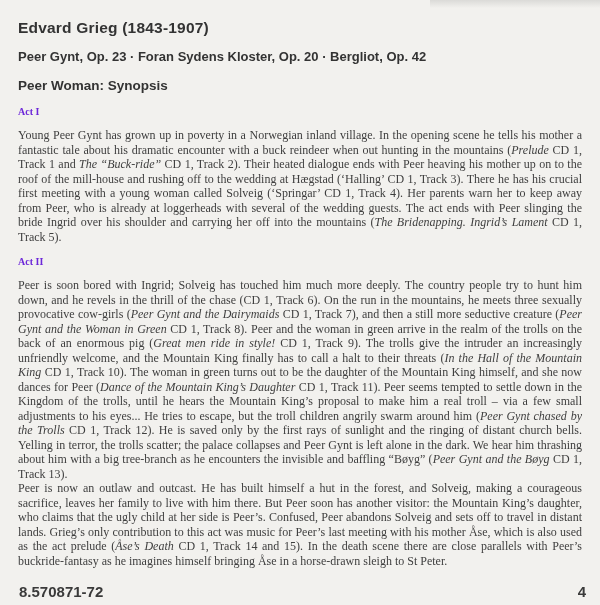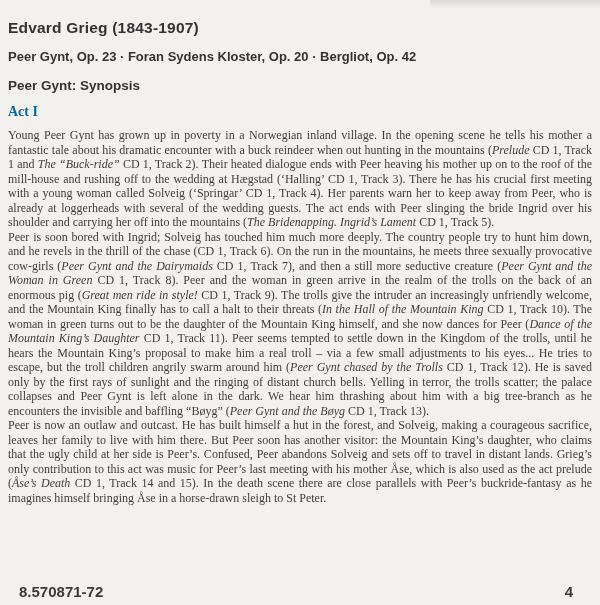--- a/index.html
+++ b/index.html
@@ -7,21 +7,21 @@
     font-family: "Liberation Serif", serif;
     background: #ffffff;
   }
   .page {
     position: relative;
     width: 600px;
     height: 605px;
     box-sizing: border-box;
     background: #f2f1ee;
     overflow: hidden;
-    padding: 0 8px;
+    padding: 0 18px;
   }
   .scan-artifact {
     position: absolute;
     top: 0; right: 0;
     width: 170px; height: 8px;
     background: linear-gradient(to bottom, rgba(190,190,188,0.45), rgba(190,190,188,0));
     pointer-events: none;
   }
   .composer {
     font-family: "Liberation Sans", sans-serif;
@@ -44,63 +44,64 @@
     font-family: "Liberation Sans", sans-serif;
     font-weight: bold;
     font-size: 13.5px;
     line-height: 16px;
     color: #333333;
     margin-top: 13px;
   }
   .act-heading {
     font-family: "Liberation Serif", serif;
     font-weight: bold;
-    font-size: 14px;
+    font-size: 10px;
     line-height: 15px;
-    color: #0369a1;
+    color: #6d28d9;
     margin: 10px 0 9px 0;
   }
   .act-paragraph {
     font-family: "Liberation Serif", serif;
     font-size: 12px;
     line-height: 14.5px;
     color: #3e3e3e;
     text-align: justify;
     margin: 0;
   }
   .act-paragraph i { font-style: italic; }
   .page-footer {
     position: absolute;
     left: 19px;
-    right: 27px;
+    right: 14px;
     top: 583px;
     display: flex;
     justify-content: space-between;
     align-items: baseline;
     font-family: "Liberation Sans", sans-serif;
     font-weight: bold;
     font-size: 15px;
     color: #3a3a3a;
   }
 </style>
 </head>
 <body>
 
 <div class="page" style="background: rgb(242, 241, 238);">
   <div class="scan-artifact"></div>
 
   <header>
     <div class="composer" style="color: rgb(51, 51, 51);">Edvard Grieg (1843-1907)</div>
     <div class="works" style="color: rgb(51, 51, 51);">Peer Gynt, Op. 23 · Foran Sydens Kloster, Op. 20 · Bergliot, Op. 42</div>
-    <div class="synopsis-title" style="color: rgb(51, 51, 51);">Peer Gynt: Synopsis</div>
+    <div class="synopsis-title" style="color: rgb(51, 51, 51);">Peer Woman: Synopsis</div>
   </header>
 
   <main id="sections">
       <div class="act-heading">Act I</div>
       <p class="act-paragraph" style="color: rgb(62, 62, 62);"><span>Young Peer Gynt has grown up in poverty in a Norwegian inland village. In the opening scene he tells his mother a fantastic tale about his dramatic encounter with a buck reindeer when out hunting in the mountains (</span><i>Prelude</i><span> CD 1, Track 1 and </span><i>The “Buck-ride”</i><span> CD 1, Track 2). Their heated dialogue ends with Peer heaving his mother up on to the roof of the mill-house and rushing off to the wedding at Hægstad (‘Halling’ CD 1, Track 3). There he has his crucial first meeting with a young woman called Solveig (‘Springar’ CD 1, Track 4). Her parents warn her to keep away from Peer, who is already at loggerheads with several of the wedding guests. The act ends with Peer slinging the bride Ingrid over his shoulder and carrying her off into the mountains (</span><i>The Bridenapping. Ingrid’s Lament</i><span> CD 1, Track 5).</span></p>
+      <div class="act-heading">Act II</div>
       <p class="act-paragraph" style="color: rgb(62, 62, 62);"><span>Peer is soon bored with Ingrid; Solveig has touched him much more deeply. The country people try to hunt him down, and he revels in the thrill of the chase (CD 1, Track 6). On the run in the mountains, he meets three sexually provocative cow-girls (</span><i>Peer Gynt and the Dairymaids</i><span> CD 1, Track 7), and then a still more seductive creature (</span><i>Peer Gynt and the Woman in Green</i><span> CD 1, Track 8). Peer and the woman in green arrive in the realm of the trolls on the back of an enormous pig (</span><i>Great men ride in style!</i><span> CD 1, Track 9). The trolls give the intruder an increasingly unfriendly welcome, and the Mountain King finally has to call a halt to their threats (</span><i>In the Hall of the Mountain King</i><span> CD 1, Track 10). The woman in green turns out to be the daughter of the Mountain King himself, and she now dances for Peer (</span><i>Dance of the Mountain King’s Daughter</i><span> CD 1, Track 11). Peer seems tempted to settle down in the Kingdom of the trolls, until he hears the Mountain King’s proposal to make him a real troll – via a few small adjustments to his eyes... He tries to escape, but the troll children angrily swarm around him (</span><i>Peer Gynt chased by the Trolls</i><span> CD 1, Track 12). He is saved only by the first rays of sunlight and the ringing of distant church bells. Yelling in terror, the trolls scatter; the palace collapses and Peer Gynt is left alone in the dark. We hear him thrashing about him with a big tree-branch as he encounters the invisible and baffling “Bøyg” (</span><i>Peer Gynt and the Bøyg</i><span> CD 1, Track 13).</span></p>
       <p class="act-paragraph" style="color: rgb(62, 62, 62);"><span>Peer is now an outlaw and outcast. He has built himself a hut in the forest, and Solveig, making a courageous sacrifice, leaves her family to live with him there. But Peer soon has another visitor: the Mountain King’s daughter, who claims that the ugly child at her side is Peer’s. Confused, Peer abandons Solveig and sets off to travel in distant lands. Grieg’s only contribution to this act was music for Peer’s last meeting with his mother Åse, which is also used as the act prelude (</span><i>Åse’s Death</i><span> CD 1, Track 14 and 15). In the death scene there are close parallels with Peer’s buckride-fantasy as he imagines himself bringing Åse in a horse-drawn sleigh to St Peter.</span></p>
     </main>
 
   <footer class="page-footer">
     <span>8.570871-72</span>
     <span>4</span>
   </footer>
 </div>
 

